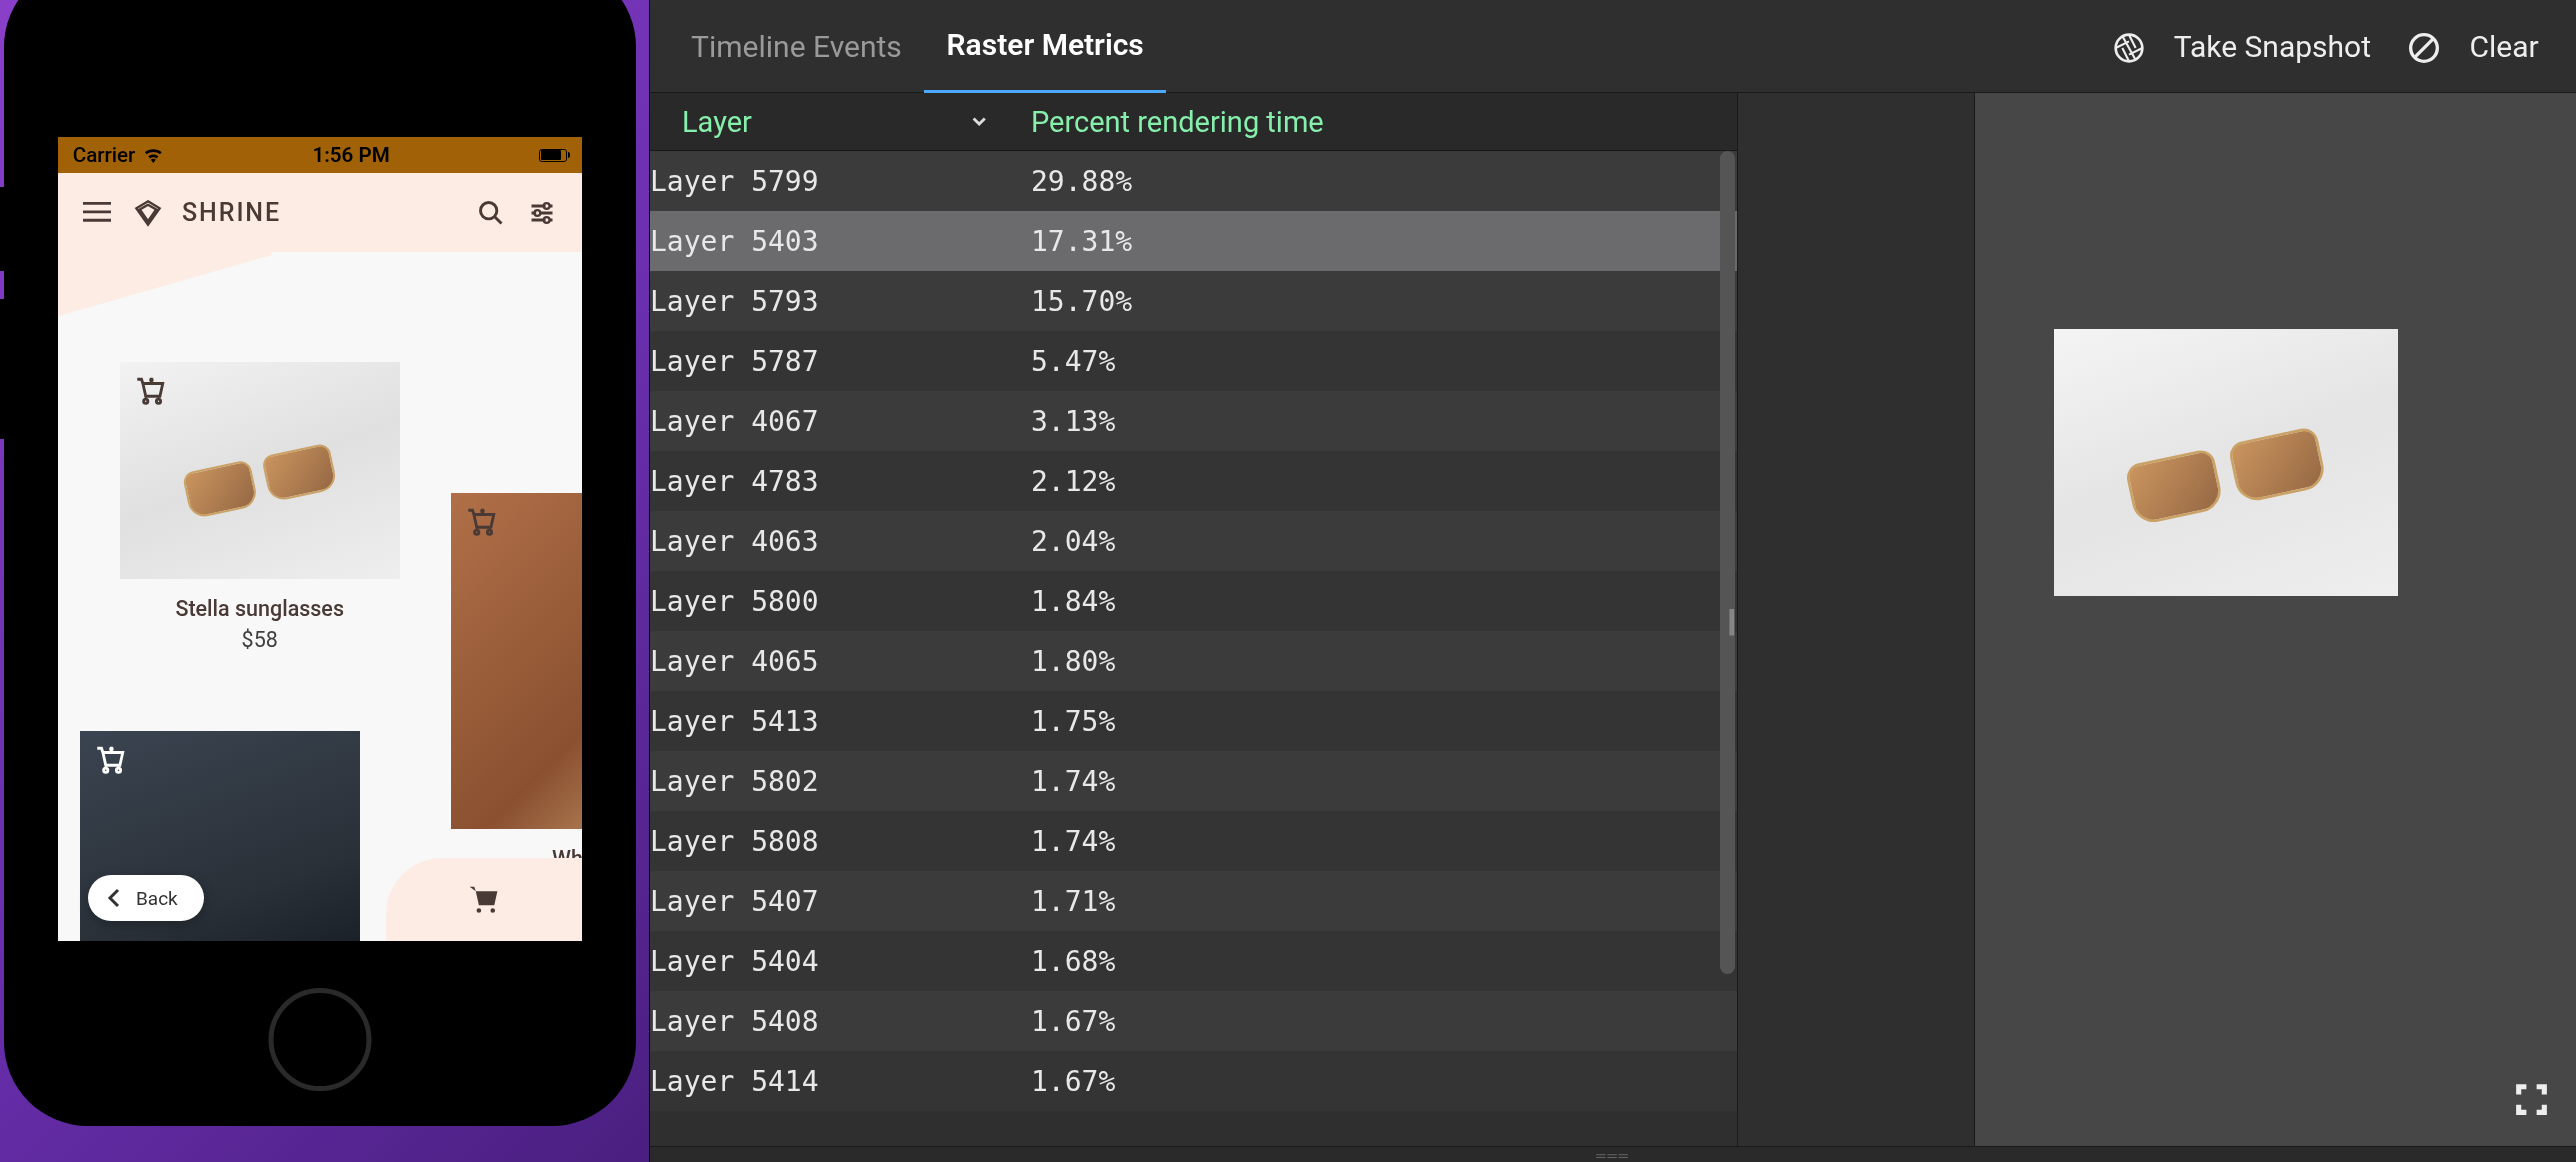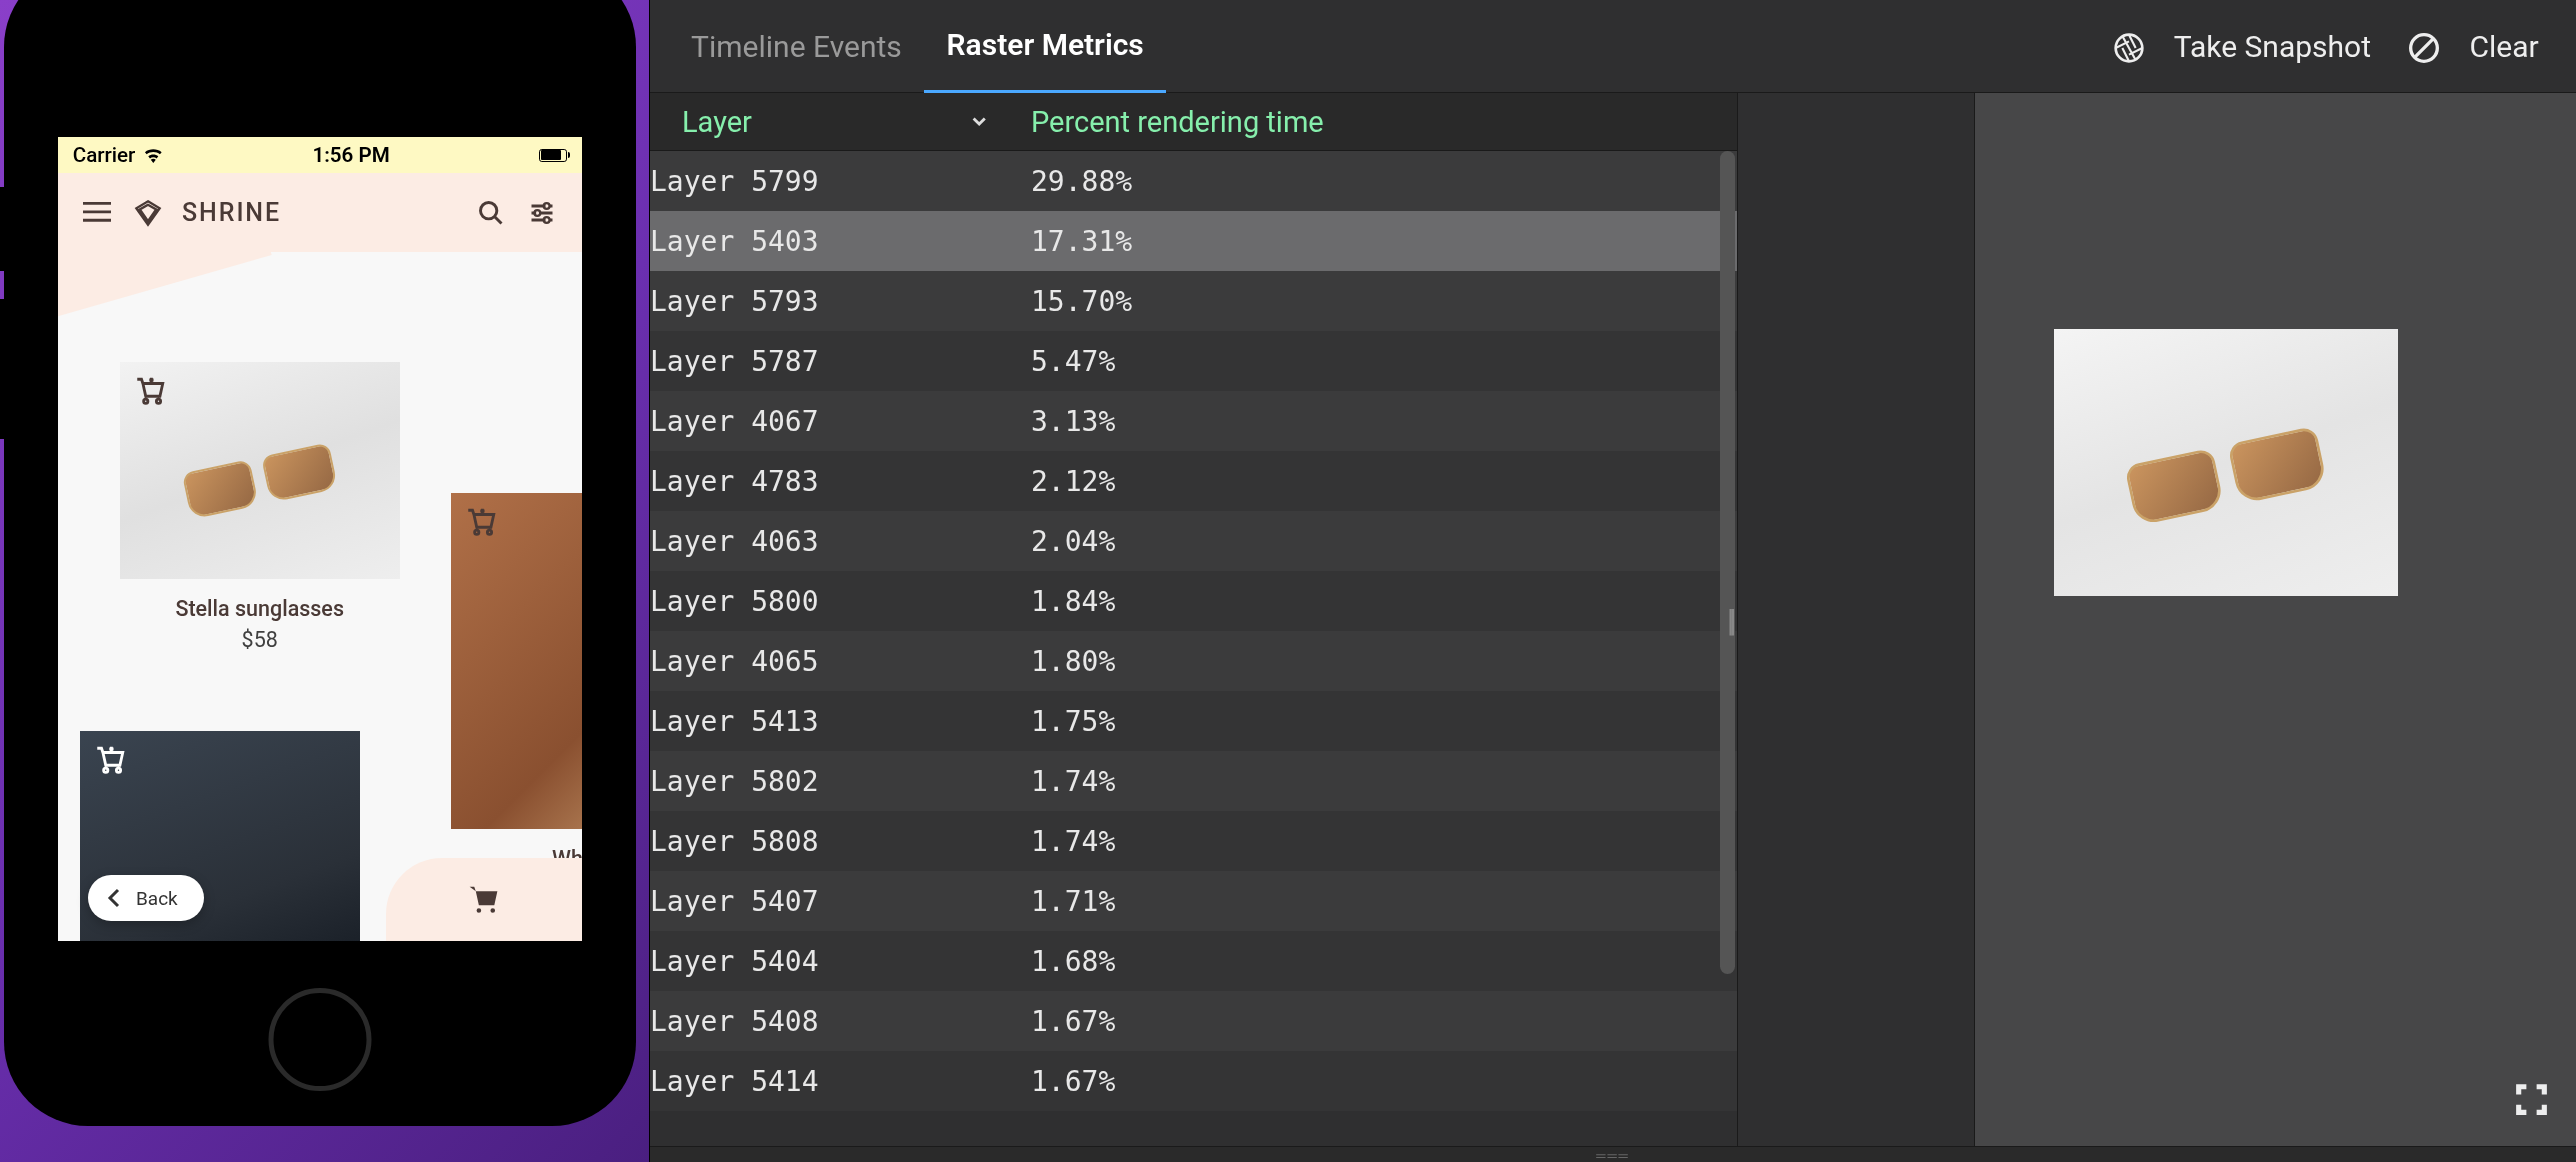--- a/index.html
+++ b/index.html
@@ -77,21 +77,21 @@
   }
   .status-bar {
     height: 36px;
     display: flex;
     align-items: center;
     justify-content: space-between;
     padding: 0 15px;
     font-size: 20.6px;
     color: #000;
     font-weight: 500;
-    background: #fef9c3;
+    background: #a16207;
   }
   .status-left { display:flex; align-items:center; gap:7.5px; }
   .status-right { display:flex; align-items:center; gap:5.6px; }
   .wifi-icon { width:20.6px; height:15px; }
   .battery-icon { width:28px; height:13px; border:1.9px solid #000; border-radius:2.8px; position:relative; }
   .battery-icon::after{content:"";position:absolute;right:-4.7px;top:2.8px;width:2.8px;height:5.6px;background:#000;border-radius:0 1.9px 1.9px 0;}
   .battery-icon::before{content:"";position:absolute;left:0.9px;top:0.9px;bottom:0.9px;width:20.6px;background:#000;border-radius:0.9px;}
 
   .app-bar {
     height: 79px;

